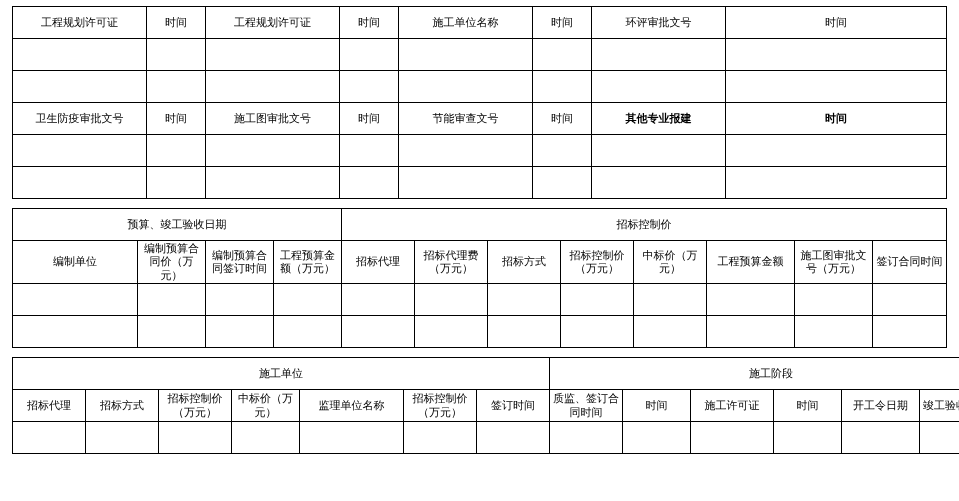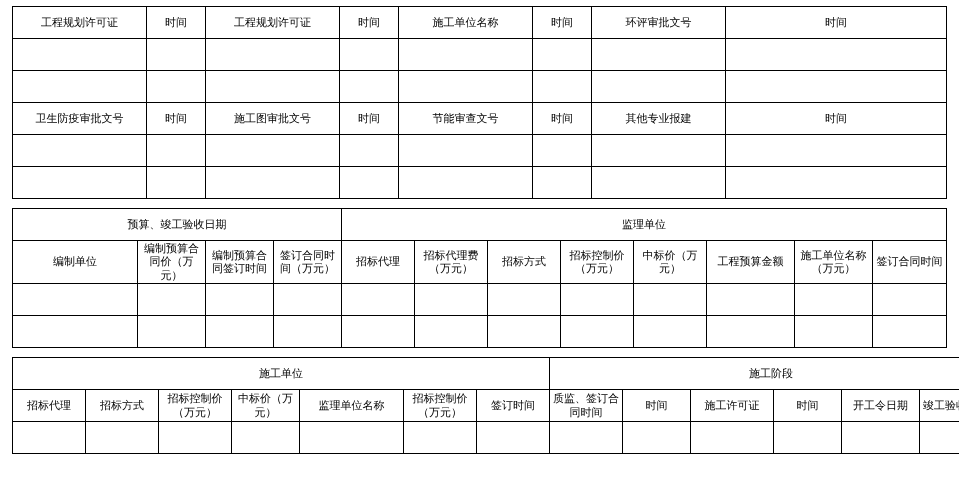--- a/index.html
+++ b/index.html
@@ -32,21 +32,21 @@
     padding: 1px 2px;
     text-align: center;
     vertical-align: middle;
     font-size: 11px;
     line-height: 1.22;
     word-wrap: break-word;
     overflow: hidden;
   }
   td.tall { height: 38px; }
   td.empty { }
-  td.big { font-size: 13px; }
+  td.big { font-size: 13px; font-weight: bold; }
   .gap { height: 9px; }
 </style>
 </head>
 <body>
 
 <div class="sheet">
 
   <table class="grid">
     <colgroup>
       <col style="width:134px">
@@ -136,34 +136,34 @@
         <col style="width:73px">
       <col style="width:73px">
         <col style="width:73px">
         <col style="width:88px">
       <col style="width:78px">
         <col style="width:74px">
     </colgroup>
     <tbody>
       <tr>
         <td colspan="4">预算、竣工验收日期</td>
-        <td colspan="8">监理单位</td>
+        <td colspan="8">招标控制价</td>
       </tr>
       <tr>
         <td class="tall">编制单位</td>
         <td class="tall">编制预算合同价（万元）</td>
         <td class="tall">编制预算合同签订时间</td>
-        <td class="tall">签订合同时间（万元）</td>
+        <td class="tall">工程预算金额（万元）</td>
         <td class="tall">招标代理</td>
         <td class="tall">招标代理费（万元）</td>
         <td class="tall">招标方式</td>
         <td class="tall">招标控制价（万元）</td>
         <td class="tall">中标价（万元）</td>
         <td class="tall">工程预算金额</td>
-        <td class="tall">施工单位名称（万元）</td>
+        <td class="tall">施工图审批文号（万元）</td>
         <td class="tall">签订合同时间</td>
       </tr>
       <tr>
         <td class="empty"></td>
         <td class="empty"></td>
         <td class="empty"></td>
         <td class="empty"></td>
         <td class="empty"></td>
         <td class="empty"></td>
         <td class="empty"></td>

